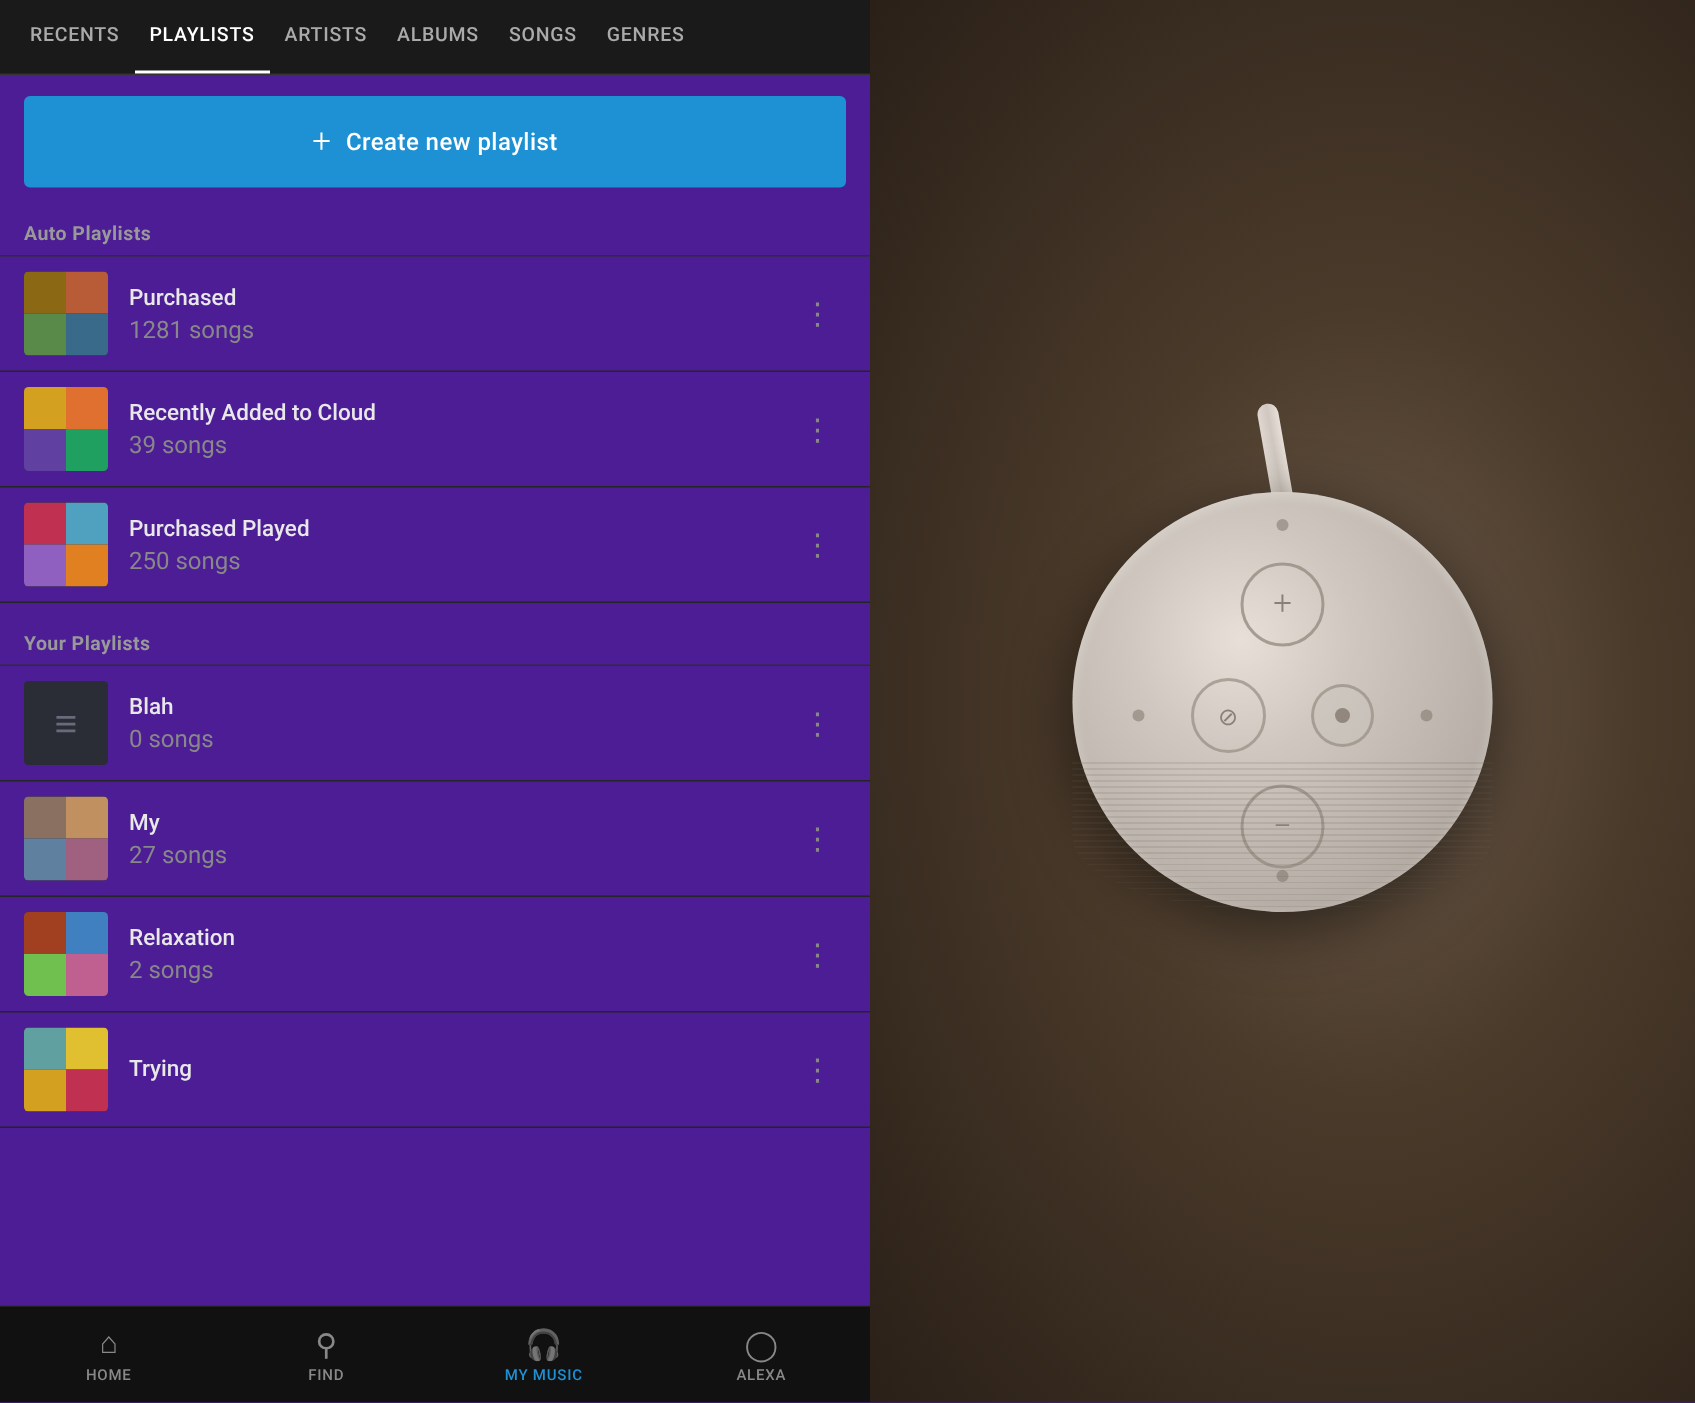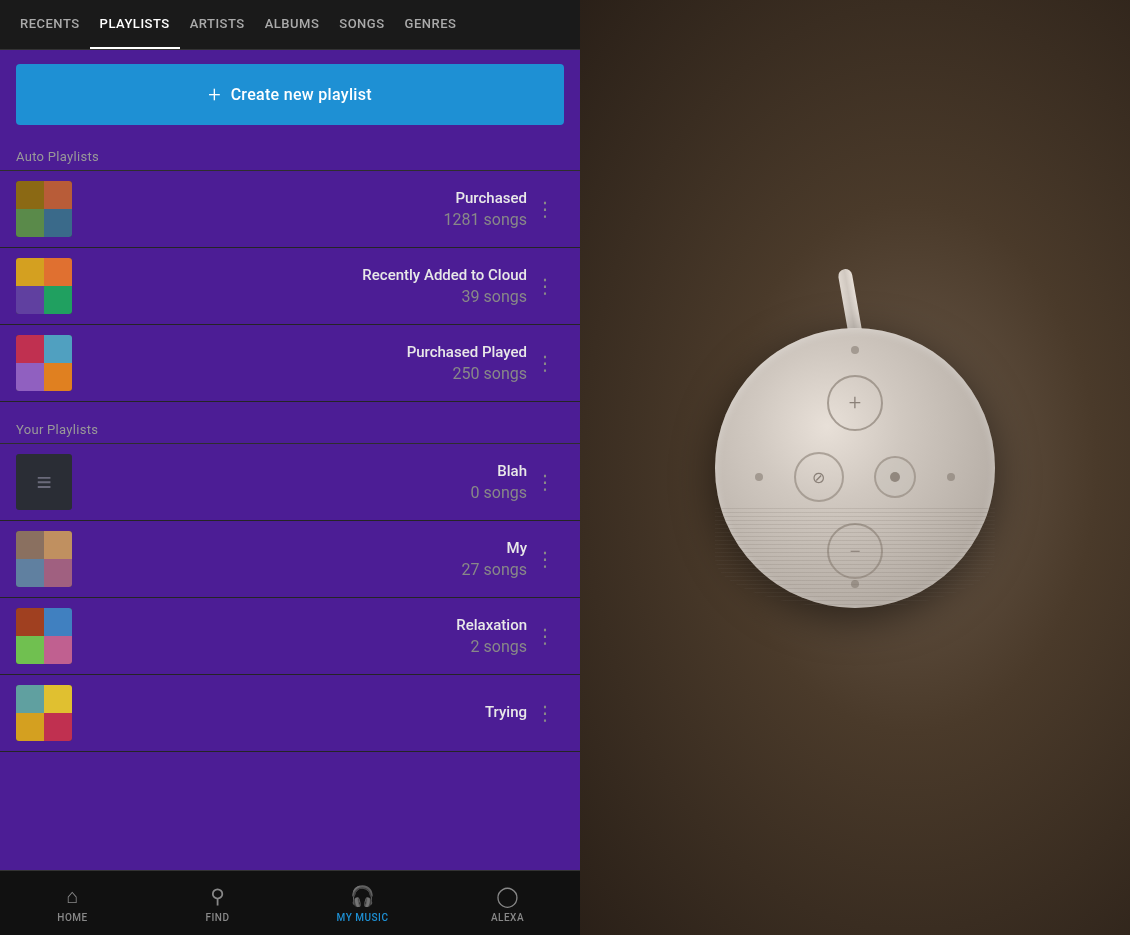--- a/index.html
+++ b/index.html
@@ -76,41 +76,40 @@
       color: #fff;
       font-size: 16px;
       font-weight: 500;
       letter-spacing: 0.3px;
     }
 
     
     .section-header {
       color: #999;
       font-size: 13px;
-      font-weight: 400;
+      font-weight: 700;
       padding: 10px 16px 6px 16px;
       letter-spacing: 0.3px;
       text-transform: none;
     }
 
     .section-divider {
       border: none;
       border-top: 1px solid #2e2e2e;
       margin: 0;
     }
 
     
     .playlist-item {
       display: flex;
       align-items: center;
       padding: 10px 16px;
       border-bottom: 1px solid #252525;
       cursor: pointer;
       position: relative;
-      text-align: right;
     }
     .playlist-thumb {
       width: 56px;
       height: 56px;
       border-radius: 3px;
       flex-shrink: 0;
       overflow: hidden;
       margin-right: 14px;
       background: #333;
       display: flex;

